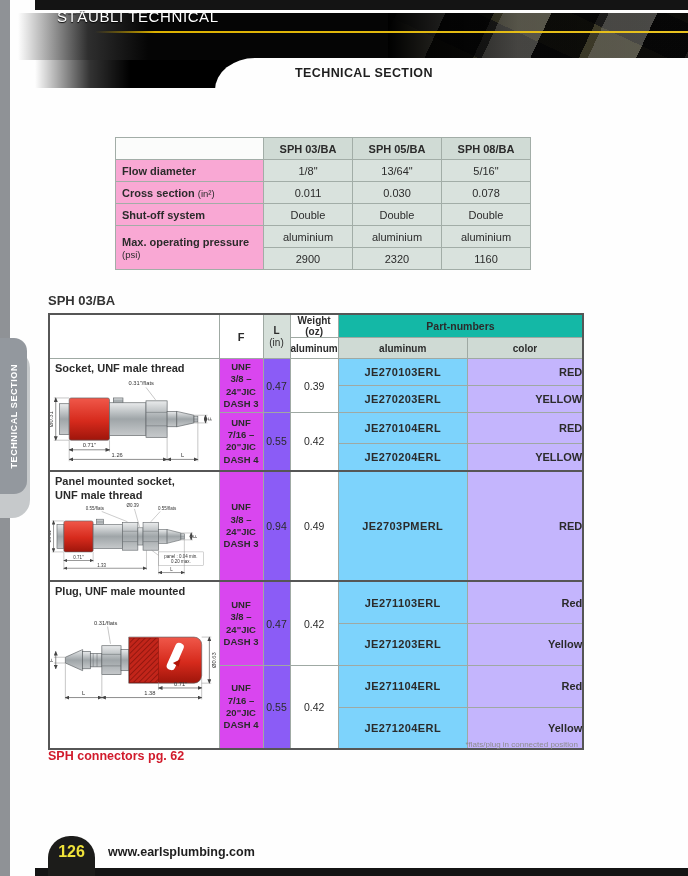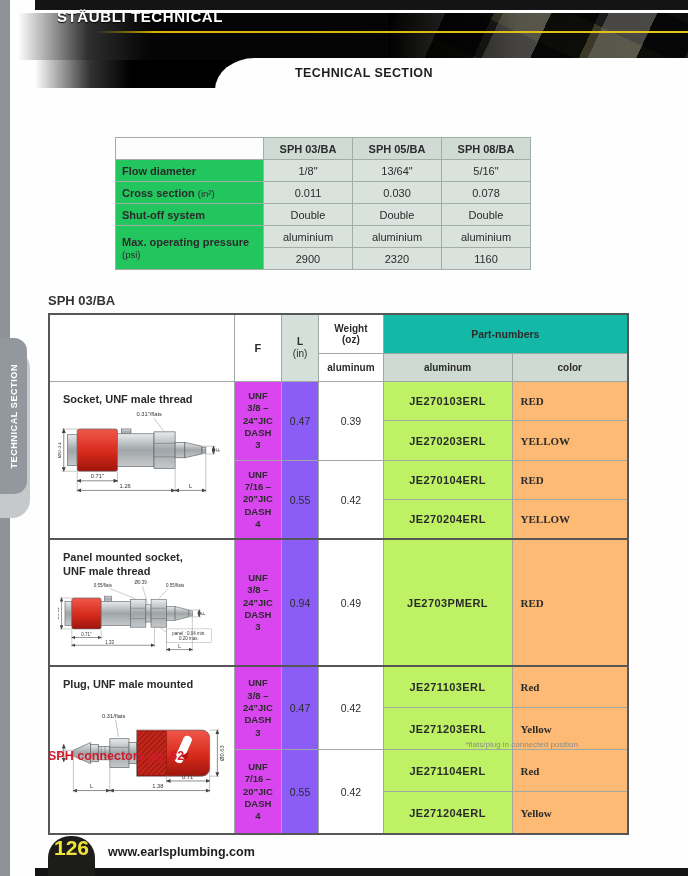--- a/index.html
+++ b/index.html
@@ -11,21 +11,21 @@
   .edge-strip{position:absolute;left:0;top:0;width:10px;height:876px;background:#8f9296;}
   .topbar{position:absolute;left:35px;top:0;right:0;height:10px;background:#141414;}
   .banner{position:absolute;left:18px;top:13px;right:0;height:47px;
     background:linear-gradient(90deg,rgba(0,0,0,0) 0px,rgba(10,10,10,0.85) 70px,#050505 130px);}
   .checker{position:absolute;right:0;top:0;width:300px;height:100%;
     background-image:
       repeating-linear-gradient(115deg,rgba(170,168,160,0.15) 0 8px,rgba(160,158,150,0.55) 8px 52px,rgba(8,8,8,0.85) 52px 96px),
       repeating-linear-gradient(25deg,rgba(105,100,55,0.55) 0 40px,rgba(12,12,12,0.75) 40px 80px);}
   .checker::after{content:"";position:absolute;inset:0;
     background:linear-gradient(90deg,#000 0,rgba(0,0,0,0.25) 130px,rgba(0,0,0,0.2) 100%);}
-  .banner-title{position:absolute;left:57px;top:8px;color:#fff;font-weight:bold;
+  .banner-title{position:absolute;left:57px;top:8px;color:#fff;font-weight:normal;
     font-size:15px;letter-spacing:0.6px;z-index:3;text-shadow:0 1px 1px #000;}
   .goldline{position:absolute;left:95px;right:0;top:31px;height:2px;z-index:2;
     background:linear-gradient(90deg,rgba(220,177,0,0) 0,#dcb100 60px,#e8c220 100%);}
   .subband{position:absolute;left:35px;top:60px;width:235px;height:28px;
     background:linear-gradient(90deg,rgba(0,0,0,0) 0,rgba(0,0,0,0.8) 55px,#000 95px);}
   .white-tab{position:absolute;left:215px;top:58px;right:0;height:34px;background:#fefefe;
     border-top-left-radius:40px 32px;}
   .section-heading{position:absolute;left:295px;top:66px;font-weight:bold;font-size:12.5px;
     letter-spacing:0.4px;color:#1f1f1f;z-index:4;}
   
@@ -33,54 +33,54 @@
     border-radius:0 18px 18px 0;}
   .side-tab{position:absolute;left:0;top:338px;width:27px;height:156px;background:#93989e;
     border-radius:0 13px 13px 0;display:flex;align-items:center;justify-content:center;}
   .side-tab span{writing-mode:vertical-rl;transform:rotate(180deg);color:#fff;font-weight:bold;
     font-size:9px;letter-spacing:0.6px;white-space:nowrap;}
   
   .spec{position:absolute;left:115px;top:137px;border-collapse:collapse;table-layout:fixed;}
   .spec td{border:1px solid #a2ada7;font-size:11px;height:21px;padding:0 6px;}
   .spec .blank{background:#fbfcfb;}
   .spec .chead{background:#d0dbd5;font-weight:bold;text-align:center;}
-  .spec .rlabel{background:#22c55e;font-weight:bold;text-align:left;}
+  .spec .rlabel{background:#f9a8d4;font-weight:bold;text-align:left;}
   .spec .rlabel .unit{font-weight:normal;font-size:9.5px;}
   .spec .val{background:#d9e2dd;text-align:center;}
   
   .sph-title{position:absolute;left:48px;top:293px;font-weight:bold;font-size:13px;color:#333;}
   .mt{position:absolute;left:48px;top:313px;border-collapse:collapse;table-layout:fixed;}
-  .mt td{border:1px solid #9fa9a3;padding:8px;}
+  .mt td{border:1px solid #9fa9a3;padding:0;}
   .mt{border:2px solid #565656;}
   .h-blank{background:#fff;}
   .h-f{background:#fff;font-weight:bold;font-size:11px;text-align:center;}
   .h-l{background:#d6e0da;font-weight:bold;font-size:10px;text-align:center;line-height:1.2;}
   .h-l .unit{font-weight:normal;}
   .h-w{background:#fff;font-weight:bold;font-size:10px;text-align:center;}
   .h-part{background:#14b8a6;font-weight:bold;font-size:10.5px;text-align:center;}
   .h-sub-w{background:#fff;font-weight:bold;font-size:10px;text-align:center;}
   .h-sub-p{background:#cfdad4;font-weight:bold;font-size:10px;text-align:center;}
   .desc-cell{background:#fff;vertical-align:top;position:relative;}
   .desc-title{font-weight:bold;font-size:11px;padding:3px 0 0 5px;white-space:pre-line;line-height:1.25;}
   .f-cell{background:#d946ef;font-weight:bold;font-size:9.5px;text-align:center;
     white-space:pre-line;line-height:1.3;}
   .l-cell{background:#8b5cf6;font-size:10.5px;text-align:center;}
   .w-cell{background:#fff;font-size:10.5px;text-align:center;}
-  .pn-cell{background:#bef264;font-weight:bold;font-size:11px;text-align:center;letter-spacing:0.4px;}
-  .col-cell{background:#fdba74;font-weight:bold;font-size:11px;text-align:left;font-family:Liberation Serif, serif;}
+  .pn-cell{background:#7dd3fc;font-weight:bold;font-size:11px;text-align:center;letter-spacing:0.4px;}
+  .col-cell{background:#c4b5fd;font-weight:bold;font-size:11px;text-align:right;}
   .sec-top td{border-top:2px solid #565656;}
   
   .footnote{position:absolute;left:48px;top:740px;width:530px;text-align:right;
     font-size:8px;color:#8c8c8c;}
   .pg-ref{position:absolute;left:48px;top:749px;font-weight:bold;font-size:12.5px;color:#d11a2b;}
   
   .bottombar{position:absolute;left:35px;right:0;top:868px;height:8px;background:#141414;}
   .page-tab{position:absolute;left:48px;top:836px;width:47px;height:40px;background:#1c1c1a;
     border-radius:22px 22px 0 0;display:flex;justify-content:center;}
-  .page-tab span{color:#efe23a;font-weight:bold;font-size:21px;}
+  .page-tab span{color:#efe23a;font-weight:bold;font-size:16px;margin-top:7px;}
   .website{position:absolute;left:108px;top:845px;font-weight:bold;font-size:12.5px;color:#1d1d1d;}
   
   .dim{stroke:#555;stroke-width:0.7;fill:none;}
   .ext{stroke:#8a8a8a;stroke-width:0.5;fill:none;}
   .dtext{font-size:6px;fill:#333;}
   .dtext-s{font-size:5.2px;fill:#333;}
   .metal{stroke:#5f6467;stroke-width:0.7;}
 </style>
 </head>
 <body>

